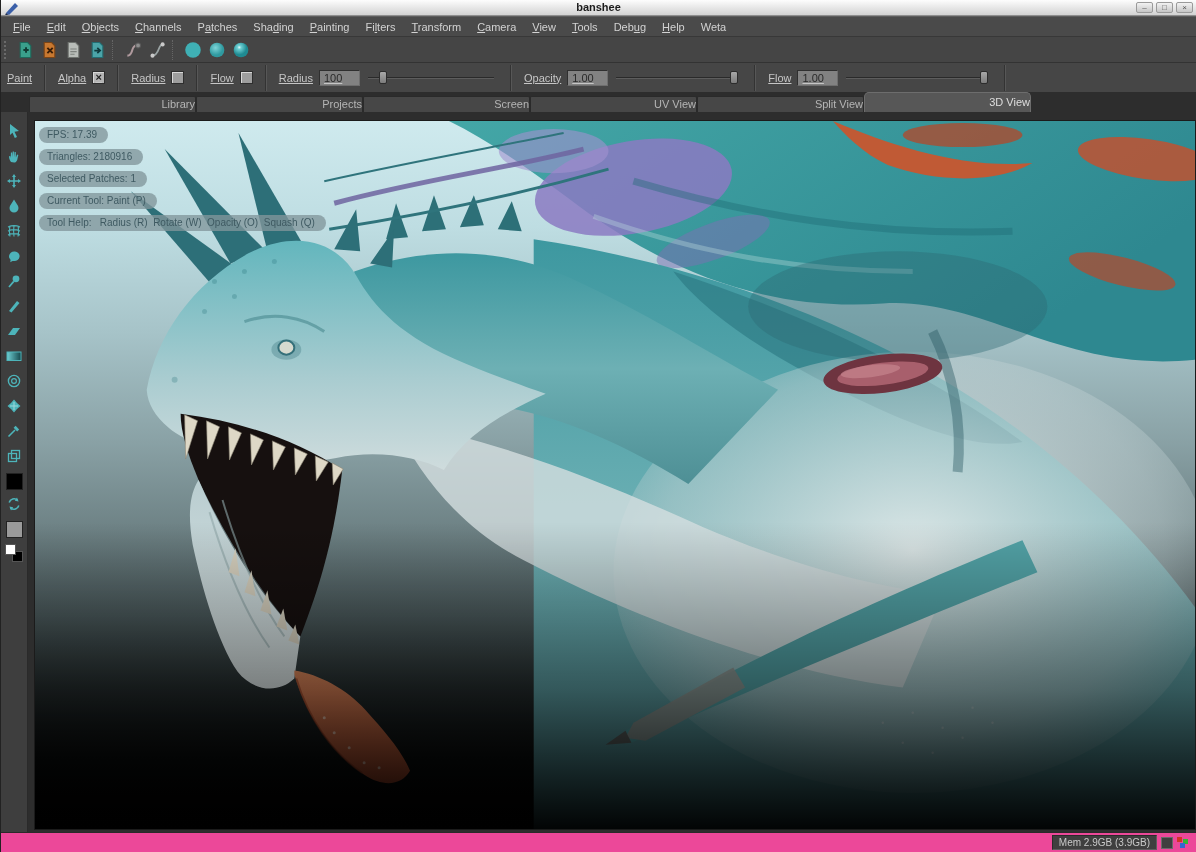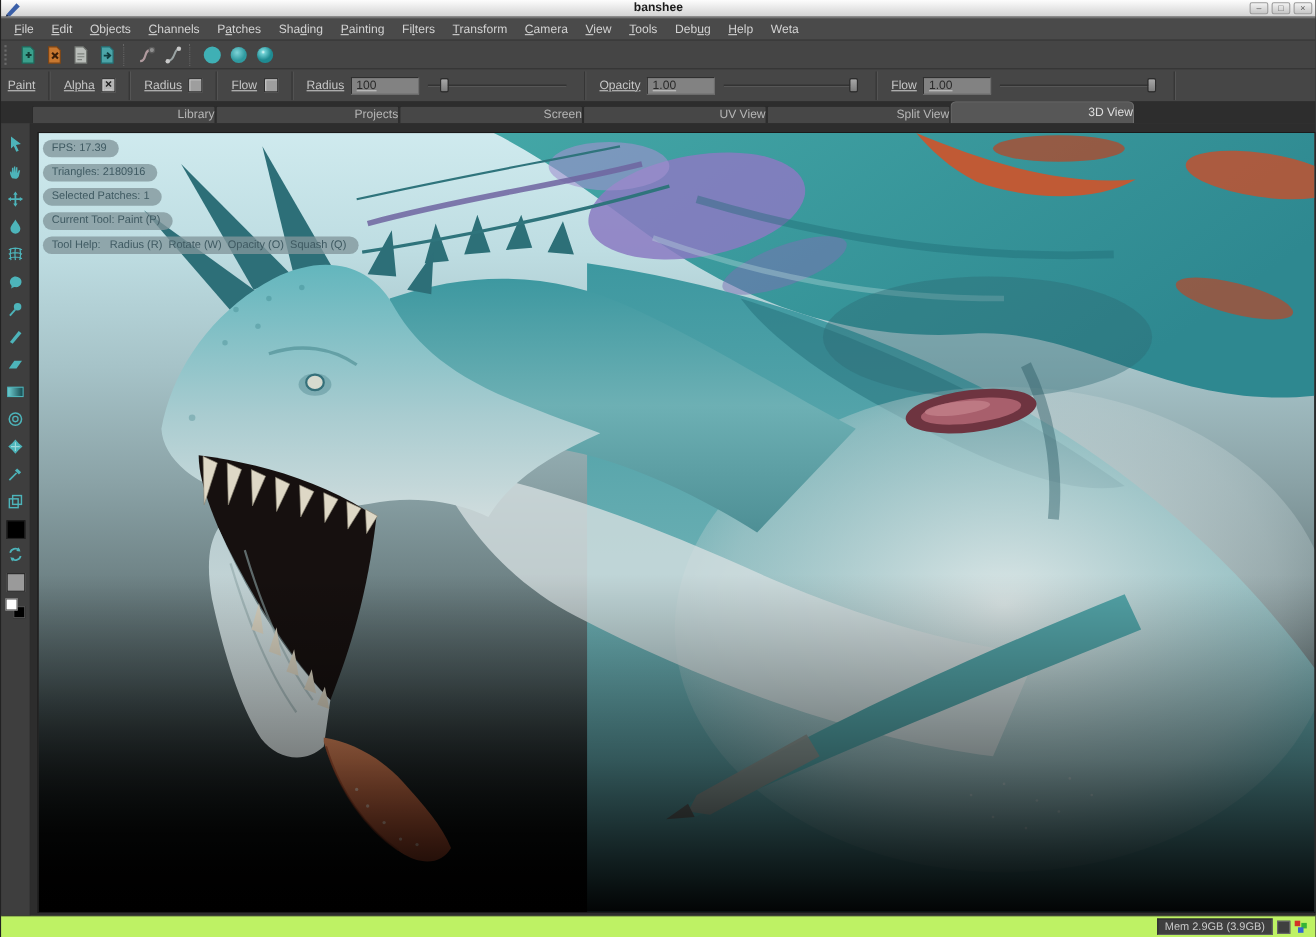--- a/index.html
+++ b/index.html
@@ -34,21 +34,21 @@
 
   
   .paintbar { height:30px; background:#464646; border-top:1px solid #333;
     display:flex; align-items:center; font-size:11px; color:#c6c6c6; flex:none;text-decoration:underline; }
   .vsep { width:2px; height:26px; border-left:1px solid #333; border-right:1px solid #575757; margin:0 6px; }
   .pb-label { margin:0 6px; white-space:nowrap; }
   .checkbox { width:13px; height:13px; background:#b4b4b4; border:1px solid #2e2e2e;
     box-shadow:inset 1px 1px 0 #d8d8d8; font-size:11px; font-weight:bold; color:#222;
     line-height:11px; text-align:center; margin-right:6px; }
   .checkbox.unchecked { background:#9e9e9e; color:transparent; }
-  .numfield { width:62px; height:16px; background:#828282; border:1px solid #2f2f2f;
+  .numfield { width:41px; height:16px; background:#828282; border:1px solid #2f2f2f;
     border-bottom-color:#6e6e6e; border-right-color:#6e6e6e; color:#2a2a2a;
     font-size:11px; font-family:"Liberation Sans",sans-serif; padding:0 4px; margin-right:8px; }
   .slider { position:relative; height:13px; margin-right:10px; }
   .slider .track { position:absolute; left:0; right:0; top:6px; height:2px;
     background:#2a2a2a; border-bottom:1px solid #5d5d5d; }
   .slider .thumb { position:absolute; top:0; width:8px; height:13px;
     background:linear-gradient(#a8a8a8,#7c7c7c); border:1px solid #2c2c2c; border-radius:2px; }
 
   
   .tabbar { height:20px; background:#2d2d2d; display:flex; align-items:flex-end;
@@ -75,21 +75,21 @@
   .viewport { position:absolute; left:33px; top:8px; right:0; bottom:2px;
     border:1px solid #1b1b1b; overflow:hidden; }
   .viewport svg.scene { display:block; width:100%; height:100%; }
 
   .hud { position:absolute; left:4px; top:6px; }
   .hud-pill { display:table; background:rgba(130,150,155,0.78); color:#3f5a62;
     font-size:10px; font-weight:normal; white-space:pre; padding:2px 11px 3px 8px;
     border-radius:9px; margin-bottom:6px; }
 
   
-  .statusbar { height:20px; background:#bef264; border-top:1px solid #2a2a2a;
+  .statusbar { height:20px; background:#ec4899; border-top:1px solid #2a2a2a;
     display:flex; align-items:center; justify-content:flex-end; flex:none; }
   .memfield { background:#3f3f3f; border:1px solid #2b2b2b; border-bottom-color:#5e5e5e;
     border-right-color:#5e5e5e; color:#c9c9c9; font-size:10px; padding:1px 6px; }
   .statbox { width:12px; height:12px; background:#3f3f3f; border:1px solid #6a6a6a; margin:0 4px; }
   .rgbdots { position:relative; width:13px; height:13px; margin-right:6px; }
   .rgbdots i { position:absolute; width:5px; height:5px; }
 </style>
 </head>
 <body>
 

